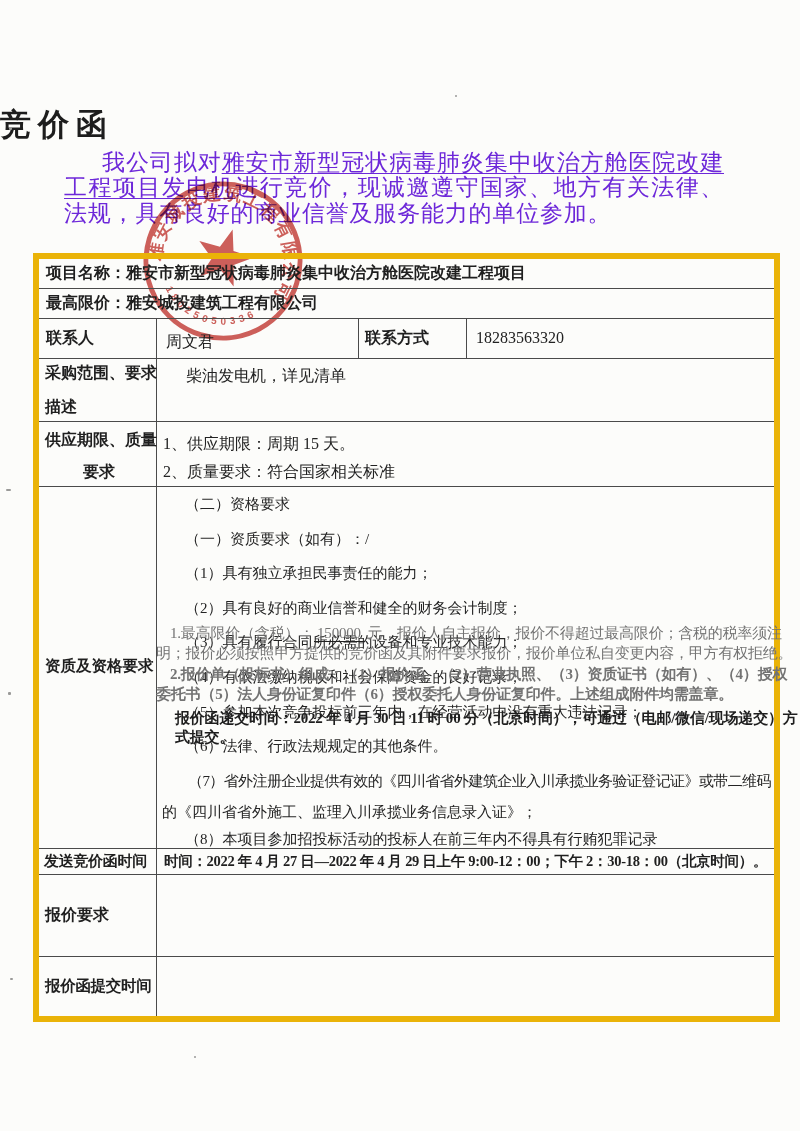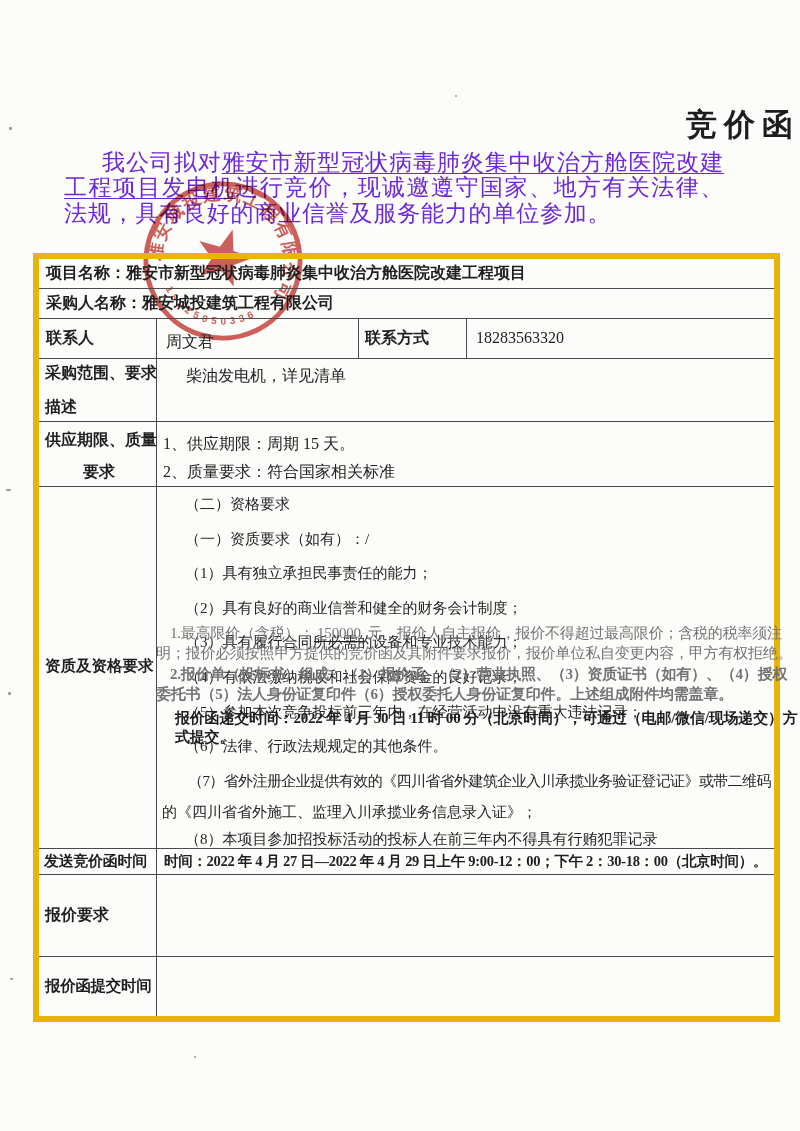--- a/index.html
+++ b/index.html
@@ -9,21 +9,21 @@
     margin:0 auto;
     background:#fcfcfa;
     font-family:"Liberation Serif","DejaVu Serif",serif;
     color:#222;
     overflow:hidden;
   }
   .abs{position:absolute;}
   
   .doc-title{
     left:0;top:104px;width:800px;
-    text-align:right;
+    text-align:left;
     font-size:31px;font-weight:bold;
     letter-spacing:7px;
     color:#1d1d1d;
   }
   
   .intro{
     left:64px;top:150px;width:660px;
     font-size:23px;line-height:25.4px;
     letter-spacing:0.8px;
     text-align:justify;
@@ -108,21 +108,21 @@
     <div class="vline" style="left:117px;top:59px;height:698px"></div>
     <div class="vline" style="left:319px;top:59px;height:40px"></div>
     <div class="vline" style="left:427px;top:59px;height:40px"></div>
 
     <div class="cell flexc" style="left:7px;top:0;height:29px">
       <span class="lbl">项目名称：</span>
       <span class="lbl">雅安市新型冠状病毒肺炎集中收治方舱医院改建工程项目</span>
     </div>
 
     <div class="cell flexc" style="left:7px;top:29px;height:30px">
-      <span class="lbl">采购人名称：</span>
+      <span class="lbl">最高限价：</span>
       <span class="lbl">雅安城投建筑工程有限公司</span>
     </div>
 
     <div class="cell flexc lbl" style="left:7px;top:59px;height:40px">联系人</div>
     <div class="cell flexc" style="left:127px;top:63px;height:40px">周文君</div>
     <div class="cell flexc lbl" style="left:326px;top:59px;height:40px">联系方式</div>
     <div class="cell flexc" style="left:437px;top:59px;height:40px">18283563320</div>
 
     <div class="cell lbl" style="left:6px;top:104px">采购范围、要求</div>
     <div class="cell lbl" style="left:6px;top:138px">描述</div>

